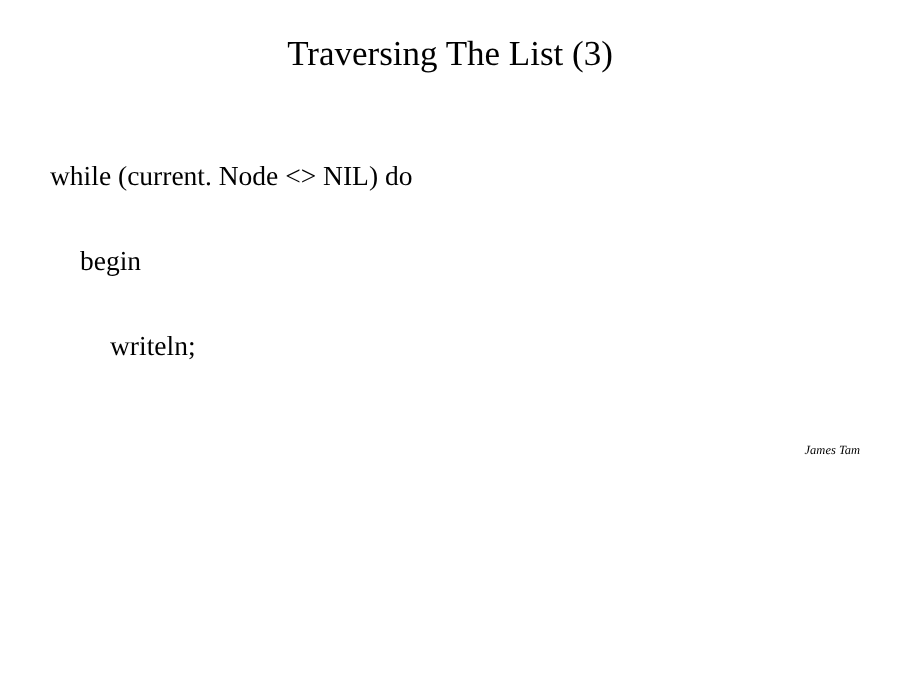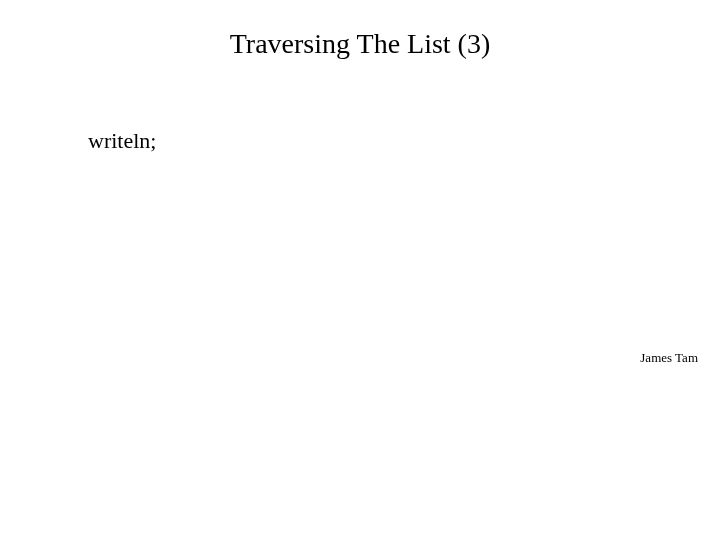--- a/index.html
+++ b/index.html
@@ -34,33 +34,36 @@
     right: 40px;
     font-size: 22px;
     line-height: 1.55;
     white-space: pre;
   }
   .i1 { padding-left: 24px; display: block; }
   .i2 { padding-left: 48px; display: block; }
   .i0 { padding-left: 0;   display: block; }
   .footer {
     position: absolute;
-    right: 22px;
+    right: 32px;
     bottom: 14px;
-    font-size: 13px;
+    font-size: 10px;
+    font-style: italic;
   }
 </style>
 </head>
 <body>
 
 <div class="slide">
 
   <div class="title">Traversing The List (3)</div>
 
   <div class="body">
+<span class="i0">while (current. Node &lt;&gt; NIL) do</span>
+<span class="i1">begin</span>
 <span class="i2">writeln;</span>
 
 
 
   </div>
 
   <div class="footer">James Tam</div>
 
 </div>
 

